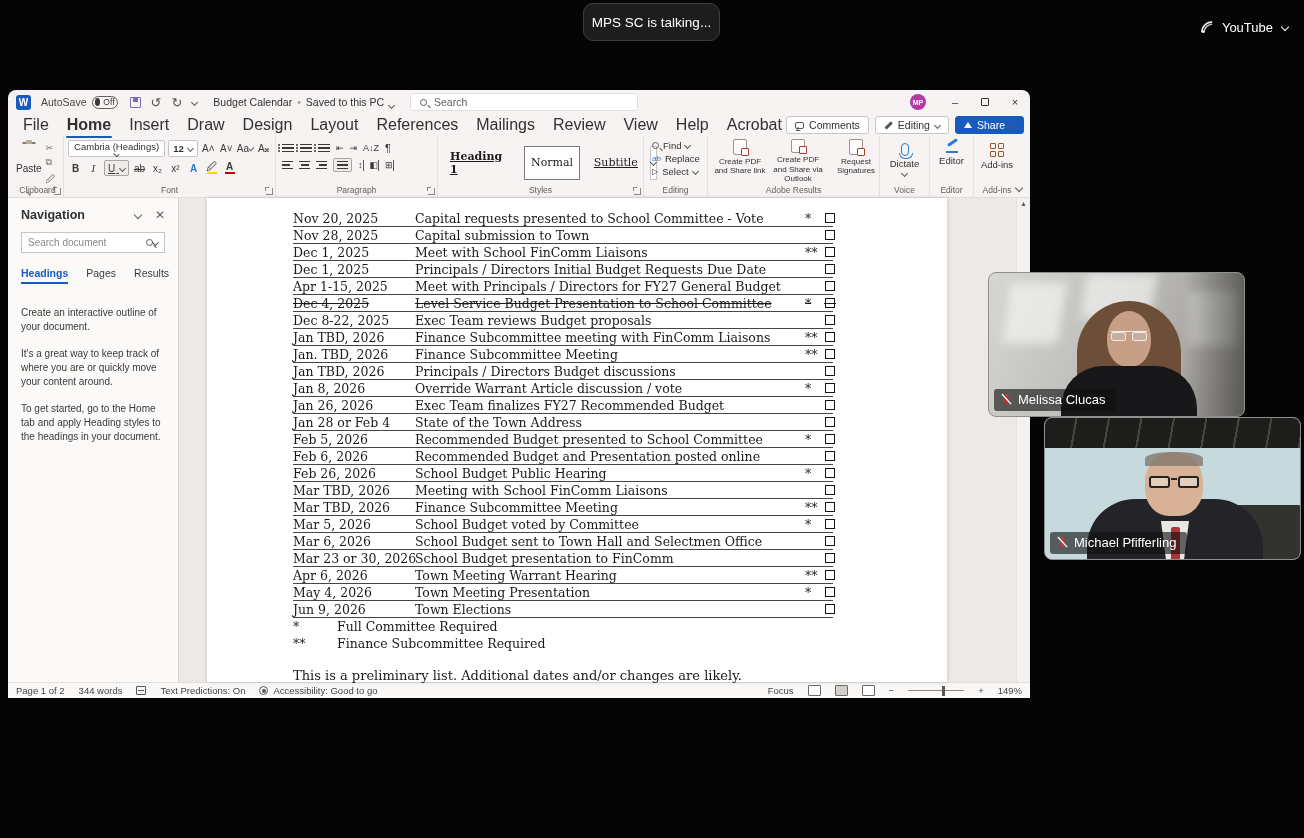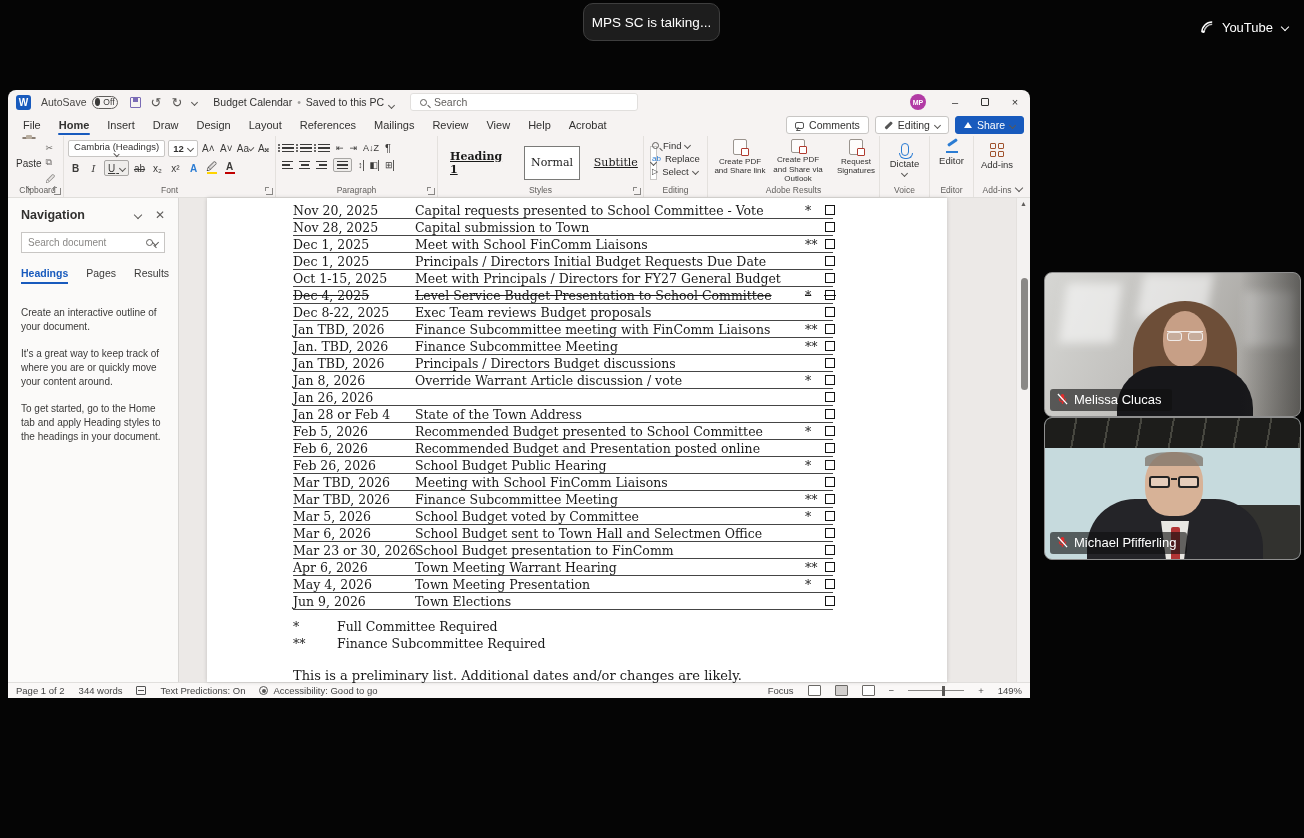--- a/index.html
+++ b/index.html
@@ -41,21 +41,21 @@
   .mag { width:7px; height:7px; border:1.2px solid #605e5c; border-radius:50%; position:relative; flex:0 0 auto; }
   .mag::after { content:""; position:absolute; left:6px; top:6px; width:4px; height:1.2px; background:#605e5c; transform:rotate(45deg); }
   .winctl { position:absolute; right:0; top:0; height:24px; display:flex; align-items:center; }
   .avatar { width:16px; height:16px; border-radius:50%; background:#b23ba5; color:#fff;
     font-size:7px; font-weight:bold; display:flex; align-items:center; justify-content:center; margin-right:14px; }
   .wbtn { width:30px; height:24px; display:flex; align-items:center; justify-content:center;
     color:#323130; font-size:11px; }
   .restore { width:8px; height:8px; border:1px solid #323130; border-radius:1px; }
 
   .menubar { height:22px; display:flex; align-items:center; padding:0 6px; position:relative; }
-  .mtab { padding:3px 9px; font-size:11px; color:#323130; position:relative; cursor:default; }
+  .mtab { padding:3px 9px; font-size:16px; color:#323130; position:relative; cursor:default; }
   .mtab.active { font-weight:bold; }
   .mtab.active::after { content:""; position:absolute; left:8px; right:8px; bottom:-1px; height:2.5px; background:#185abd; border-radius:2px; }
   .menuright { position:absolute; right:6px; top:2px; display:flex; gap:6px; align-items:center; }
   .pillbtn { height:18px; border:1px solid #c8c6c4; background:#fff; border-radius:3px;
     display:flex; align-items:center; gap:5px; padding:0 8px; font-size:10.5px; color:#323130; }
   .pillbtn.share { background:#185abd; border-color:#185abd; color:#fff; }
   .bubble { width:9px; height:7px; border:1.1px solid #555; border-radius:2px; position:relative; }
   .bubble::after { content:""; position:absolute; left:1px; bottom:-3px; width:3px; height:3px;
     border-left:1.1px solid #555; border-bottom:1.1px solid #555; transform:skewX(-20deg); }
   .pencil { width:9px; height:2.5px; background:#555; transform:rotate(-45deg); border-radius:1px; position:relative; }
@@ -63,21 +63,21 @@
 
   
   .ribbon { height:62px; display:flex; border-bottom:1px solid #e0dedb; padding-left:4px; position:relative; }
   .rgroup { position:relative; border-right:1px solid #e4e1de; padding:4px 4px 14px 4px; }
   .glabel { position:absolute; bottom:2px; left:0; right:0; text-align:center; font-size:8.5px; color:#605e5c; }
   .launcher { position:absolute; right:2px; bottom:2px; width:7px; height:7px;
     border-left:1px solid #8a8886; border-top:1px solid #8a8886; transform:rotate(180deg); }
   .launcher::after { content:""; position:absolute; right:-1px; bottom:-1px; width:3px; height:3px; border-right:1px solid #8a8886; border-bottom:1px solid #8a8886; }
 
   .pastegrp { width:52px; display:flex; }
-  .pastebtn { display:flex; flex-direction:column; align-items:center; gap:19px; font-size:10px; color:#323130; padding-top:2px;justify-content:center; }
+  .pastebtn { display:flex; flex-direction:column; align-items:center; gap:19px; font-size:10px; color:#323130; padding-top:2px; }
   .clipicon { width:14px; height:18px; border:1.2px solid #8a7f75; border-radius:2px; background:#fdfcfb; position:relative; }
   .clipicon::before { content:""; position:absolute; left:3px; top:-3px; width:6px; height:4px; background:#b8ad9f; border-radius:1px; }
   .clipside { display:flex; flex-direction:column; gap:4px; margin-left:4px; padding-top:3px; color:#6b6966; font-size:9px; }
 
   .fontgrp { width:212px; }
   .fontrow { display:flex; align-items:center; gap:3px; margin-bottom:3px; }
   .combo { border:1px solid #c8c6c4; background:#fff; border-radius:2px; height:17px;
     display:flex; align-items:center; justify-content:space-between; padding:0 4px; font-size:9.5px; color:#323130; }
   .fname { width:108px;flex-direction:column; } .fsize { width:32px;font-weight:bold; }
   .fbtn { min-width:15px; height:16px; display:flex; align-items:center; justify-content:center;
@@ -136,21 +136,21 @@
     display:flex; align-items:center; padding:0 6px; font-size:10px; color:#8a8886; }
   .navsearch .sp { flex:1; }
   .navtabs { display:flex; gap:18px; margin-top:14px; font-size:10.5px; color:#3b3a39; }
   .navtab.active { color:#185abd; font-weight:bold; border-bottom:2px solid #185abd; padding-bottom:3px; }
   .navbody { margin-top:22px; font-size:10px; color:#3b3a39; line-height:1.4; }
   .navbody p { margin-bottom:13px; }
 
   .canvas { flex:1; position:relative; background:#ece9e7; }
   .page { position:absolute; left:28px; top:0; width:740px; height:484px; background:#fff;
     box-shadow:0 0 4px rgba(0,0,0,0.18); font-family:"DejaVu Serif", serif; color:#1a1a1a; }
-  .rows { position:absolute; left:86px; top:4px; width:540px; }
+  .rows { position:absolute; left:86px; top:12px; width:540px; }
   .doc-row { position:relative; display:flex; align-items:baseline; height:17px; line-height:17px;
     font-size:12.5px; border-bottom:1px solid #454545; white-space:nowrap; }
   .c-date { width:122px; flex:0 0 auto; }
   .c-event { flex:1; overflow:hidden; }
   .c-marker { width:32px; flex:0 0 auto; text-align:left; padding-left:4px; }
   .c-checkbox { position:absolute; right:-2px; top:3px; width:10px; height:10px; border:1.3px solid #141414; background:#fff; }
   .doc-row.struck .c-date, .doc-row.struck .c-event, .doc-row.struck .c-marker { text-decoration:line-through; }
   .doc-row.struck .c-checkbox::after { content:""; position:absolute; left:-2px; right:-2px; top:3.5px; height:1.2px; background:#141414; }
   .legend { position:absolute; left:86px; top:420px; font-size:12.5px; }
   .legend .lrow { display:flex; height:17px; line-height:17px; }
@@ -169,21 +169,21 @@
   .sicon::after { content:""; position:absolute; left:1px; top:3px; width:6px; height:1px; background:#555; }
   .accicon { width:9px; height:9px; border:1px solid #555; border-radius:50%; position:relative; }
   .accicon::after { content:""; position:absolute; left:2px; top:2px; width:4px; height:4px; background:#555; border-radius:50%; }
   .viewico { width:13px; height:11px; border:1px solid #6b6966; background:#fff; border-radius:1px; }
   .viewico.sel { background:#d2cfcd; }
   .zoomline { width:56px; height:1.5px; background:#8a8886; position:relative; }
   .zoomthumb { position:absolute; left:60%; top:-4px; width:3.5px; height:10px; background:#5a5856; }
 
   
   .tile { position:absolute; width:257px; border:1px solid #8f8f8f; border-radius:8px; overflow:hidden; }
-  .tile1 { left:1044px; top:272px; height:145px;
+  .tile1 { left:988px; top:272px; height:145px;
     background:linear-gradient(115deg,#d6d6d3 0%,#c2c1be 40%,#96938e 100%); }
   .tile2 { left:1044px; top:417px; height:143px; background:#c6dadd; }
   .pane { position:absolute; background:rgba(255,255,255,0.55); filter:blur(5px); }
   .p1 { left:18px; top:10px; width:55px; height:60px; transform:skewX(-8deg); }
   .p2 { left:95px; top:0px; width:70px; height:45px; transform:skewX(-10deg); }
   .p3 { left:200px; top:18px; width:50px; height:55px; opacity:.6; }
   .mel-hair { position:absolute; left:88px; top:28px; width:104px; height:140px; background:#6d4e38; border-radius:52px 52px 18px 18px; }
   .mel-face { position:absolute; left:118px; top:38px; width:44px; height:56px; background:#c79f86; border-radius:50% 50% 46% 46%; }
   .mel-glasses { position:absolute; left:122px; top:58px; width:36px; height:10px;
     border-top:1.5px solid rgba(250,250,250,.85); display:flex; justify-content:space-between; }
@@ -527,21 +527,21 @@
               <span class="c-marker">**</span>
               <span class="c-checkbox"></span>
             </div>
             <div class="doc-row">
               <span class="c-date">Dec 1, 2025</span>
               <span class="c-event">Principals / Directors Initial Budget Requests Due Date</span>
               <span class="c-marker"></span>
               <span class="c-checkbox"></span>
             </div>
             <div class="doc-row">
-              <span class="c-date">Oct 1-15, 2025</span>
+              <span class="c-date">Apr 1-15, 2025</span>
               <span class="c-event">Meet with Principals / Directors for FY27 General Budget</span>
               <span class="c-marker"></span>
               <span class="c-checkbox"></span>
             </div>
             <div class="doc-row struck">
               <span class="c-date">Dec 4, 2025</span>
               <span class="c-event">Level Service Budget Presentation to School Committee</span>
               <span class="c-marker">*</span>
               <span class="c-checkbox"></span>
             </div>
@@ -570,20 +570,21 @@
               <span class="c-checkbox"></span>
             </div>
             <div class="doc-row">
               <span class="c-date">Jan 8, 2026</span>
               <span class="c-event">Override Warrant Article discussion / vote</span>
               <span class="c-marker">*</span>
               <span class="c-checkbox"></span>
             </div>
             <div class="doc-row">
               <span class="c-date">Jan 26, 2026</span>
+              <span class="c-event">Exec Team finalizes FY27 Recommended Budget</span>
               <span class="c-marker"></span>
               <span class="c-checkbox"></span>
             </div>
             <div class="doc-row">
               <span class="c-date">Jan 28 or Feb 4</span>
               <span class="c-event">State of the Town Address</span>
               <span class="c-marker"></span>
               <span class="c-checkbox"></span>
             </div>
             <div class="doc-row">

